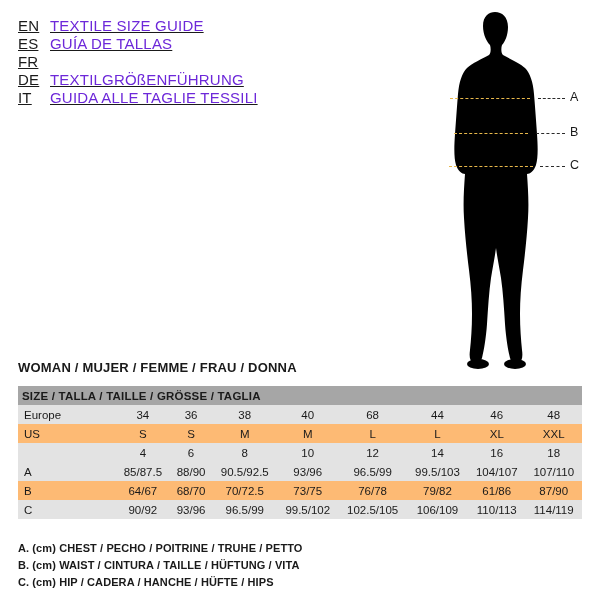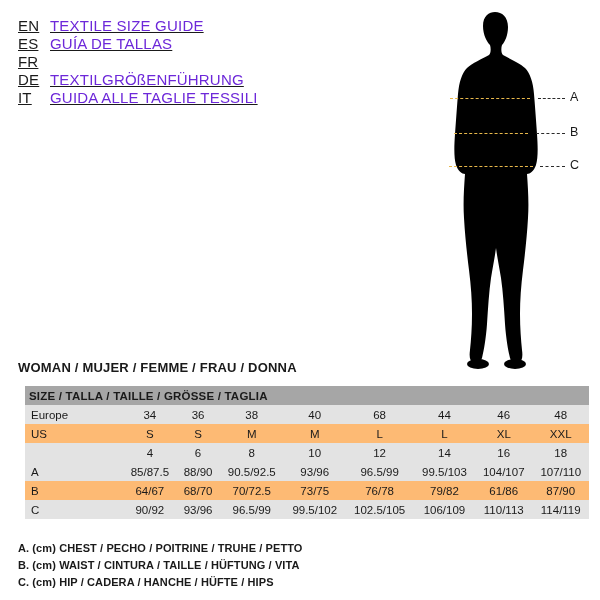--- a/index.html
+++ b/index.html
@@ -76,21 +76,21 @@
     position: absolute;
     left: 18px;
     top: 360px;
     font-size: 13px;
     font-weight: bold;
     letter-spacing: 0.2px;
     color: #1a1a1a;
   }
   table.size-table {
     position: absolute;
-    left: 25px;
+    left: 18px;
     top: 386px;
     width: 564px;
     border-collapse: collapse;
     font-size: 11.5px;
   }
   table.size-table td {
     height: 19px;
     padding: 0 4px;
     color: #1a1a1a;
     text-align: center;

